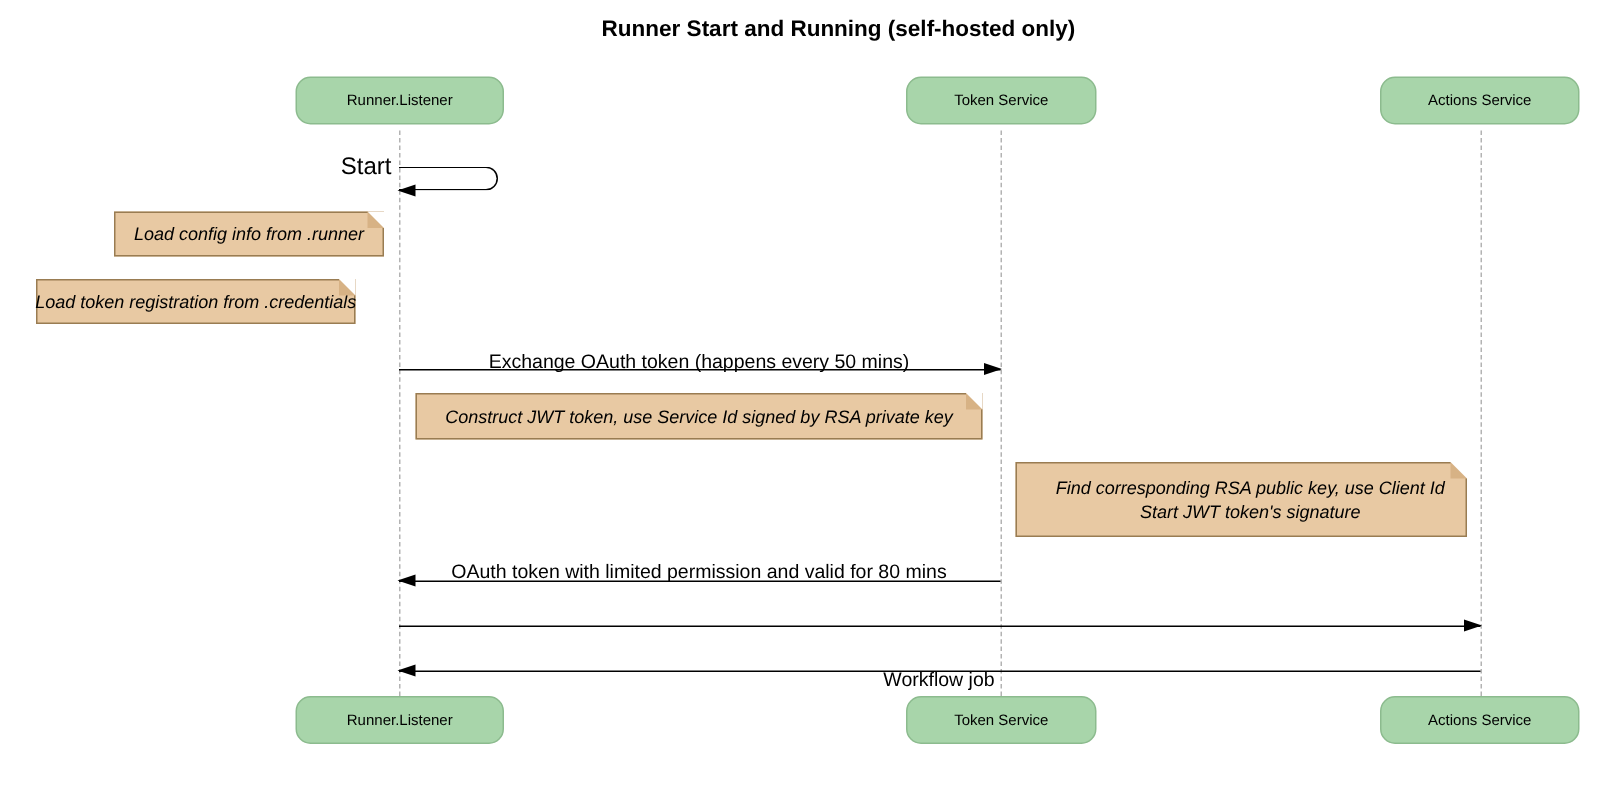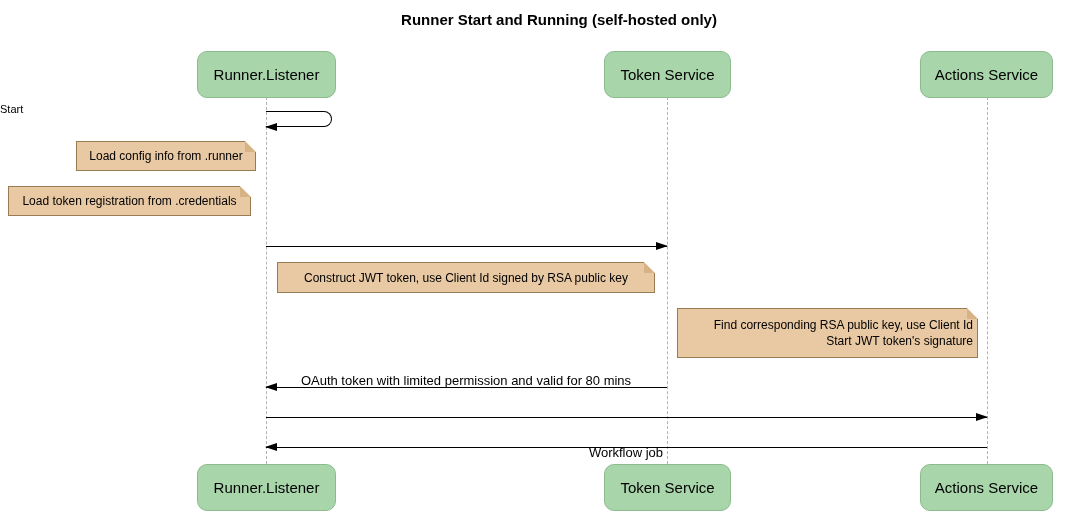--- a/index.html
+++ b/index.html
@@ -24,66 +24,67 @@
   }
   .lifeline {
     position: absolute;
     top: 87px;
     height: 377px;
     width: 0;
     border-left: 1px dashed var(--color-lifeline, #b3b3b3);
   }
   .participant {
     position: absolute;
-    height: 47px;
+    height: 32px;
     background: var(--color-participant-fill, #a8d5aa);
     border: 1px solid var(--color-participant-border, #8cbb8e);
     border-radius: 10px;
     display: flex;
     align-items: center;
     justify-content: center;
-    font-size: 15px;
+    font-size: 10px;
     white-space: nowrap;
   }
   .note {
     position: absolute;
     background: var(--color-note-fill, #e8c9a3);
     border: 1px solid var(--color-note-border, #997c52);
     display: flex;
     flex-direction: column;
     align-items: center;
     justify-content: center;
     font-size: 12px;
     line-height: 16px;
     white-space: nowrap;
     padding: 0 4px;
   }
-  .note.left-align { align-items: flex-end; padding-left: 16px; }
+  .note.left-align { align-items: center; padding-left: 16px; }
   .note::before {
     content: "";
     position: absolute;
     top: -1px; right: -1px;
     width: 0; height: 0;
     border-style: solid;
     border-width: 0 11px 11px 0;
     border-color: #ffffff #ffffff var(--color-note-fold, #d7b285) var(--color-note-fold, #d7b285);
     box-shadow: -1px 1px 0 var(--color-note-border, #997c52) inset;
   }
-  .note-line { display: block; }
+  .note-line { display: block; font-style: italic; }
   .msg-label {
     position: absolute;
     transform: translateX(-50%);
     white-space: nowrap;
     font-size: 13px;
   }
   .start-label {
     position: absolute;
     top: 103px; left: 0;
     width: 261px;
-    font-size: 11px;
+    text-align: right;
+    font-size: 16px;
   }
   .mline {
     position: absolute;
     height: 0;
     border-top: 1px solid var(--color-message, #000000);
   }
   .ah-r {
     position: absolute;
     right: -1px; top: -5px;
     width: 0; height: 0;
@@ -125,30 +126,31 @@
   <div class="participant" style="left:920px; top:51px; width:133px;">Actions Service</div>
 
   <div class="start-label">Start</div>
   <div class="self-loop">
     <span class="ah-l"></span>
   </div>
 
   <div class="note" style="left:76px; top:141px; width:180px; height:30px;">
     <span class="note-line">Load config info from .runner</span>
   </div>
-  <div class="note" style="left:8px; top:186px; width:243px; height:30px;">
+  <div class="note" style="left:24px; top:186px; width:213px; height:30px;">
     <span class="note-line">Load token registration from .credentials</span>
   </div>
 
+  <div class="msg-label" style="left:466px; top:233px;">Exchange OAuth token (happens every 50 mins)</div>
   <div class="mline" style="left:266px; top:246px; width:401px;">
     <span class="ah-r"></span>
   </div>
 
   <div class="note" style="left:277px; top:262px; width:378px; height:31px;">
-    <span class="note-line">Construct JWT token, use Client Id signed by RSA public key</span>
+    <span class="note-line">Construct JWT token, use Service Id signed by RSA private key</span>
   </div>
 
   <div class="note left-align" style="left:677px; top:308px; width:301px; height:50px;">
     <span class="note-line">Find corresponding RSA public key, use Client Id</span>
     <span class="note-line">Start JWT token's signature</span>
   </div>
 
   <div class="msg-label" style="left:466px; top:373px;">OAuth token with limited permission and valid for 80 mins</div>
   <div class="mline" style="left:266px; top:387px; width:401px;">
     <span class="ah-l"></span>

